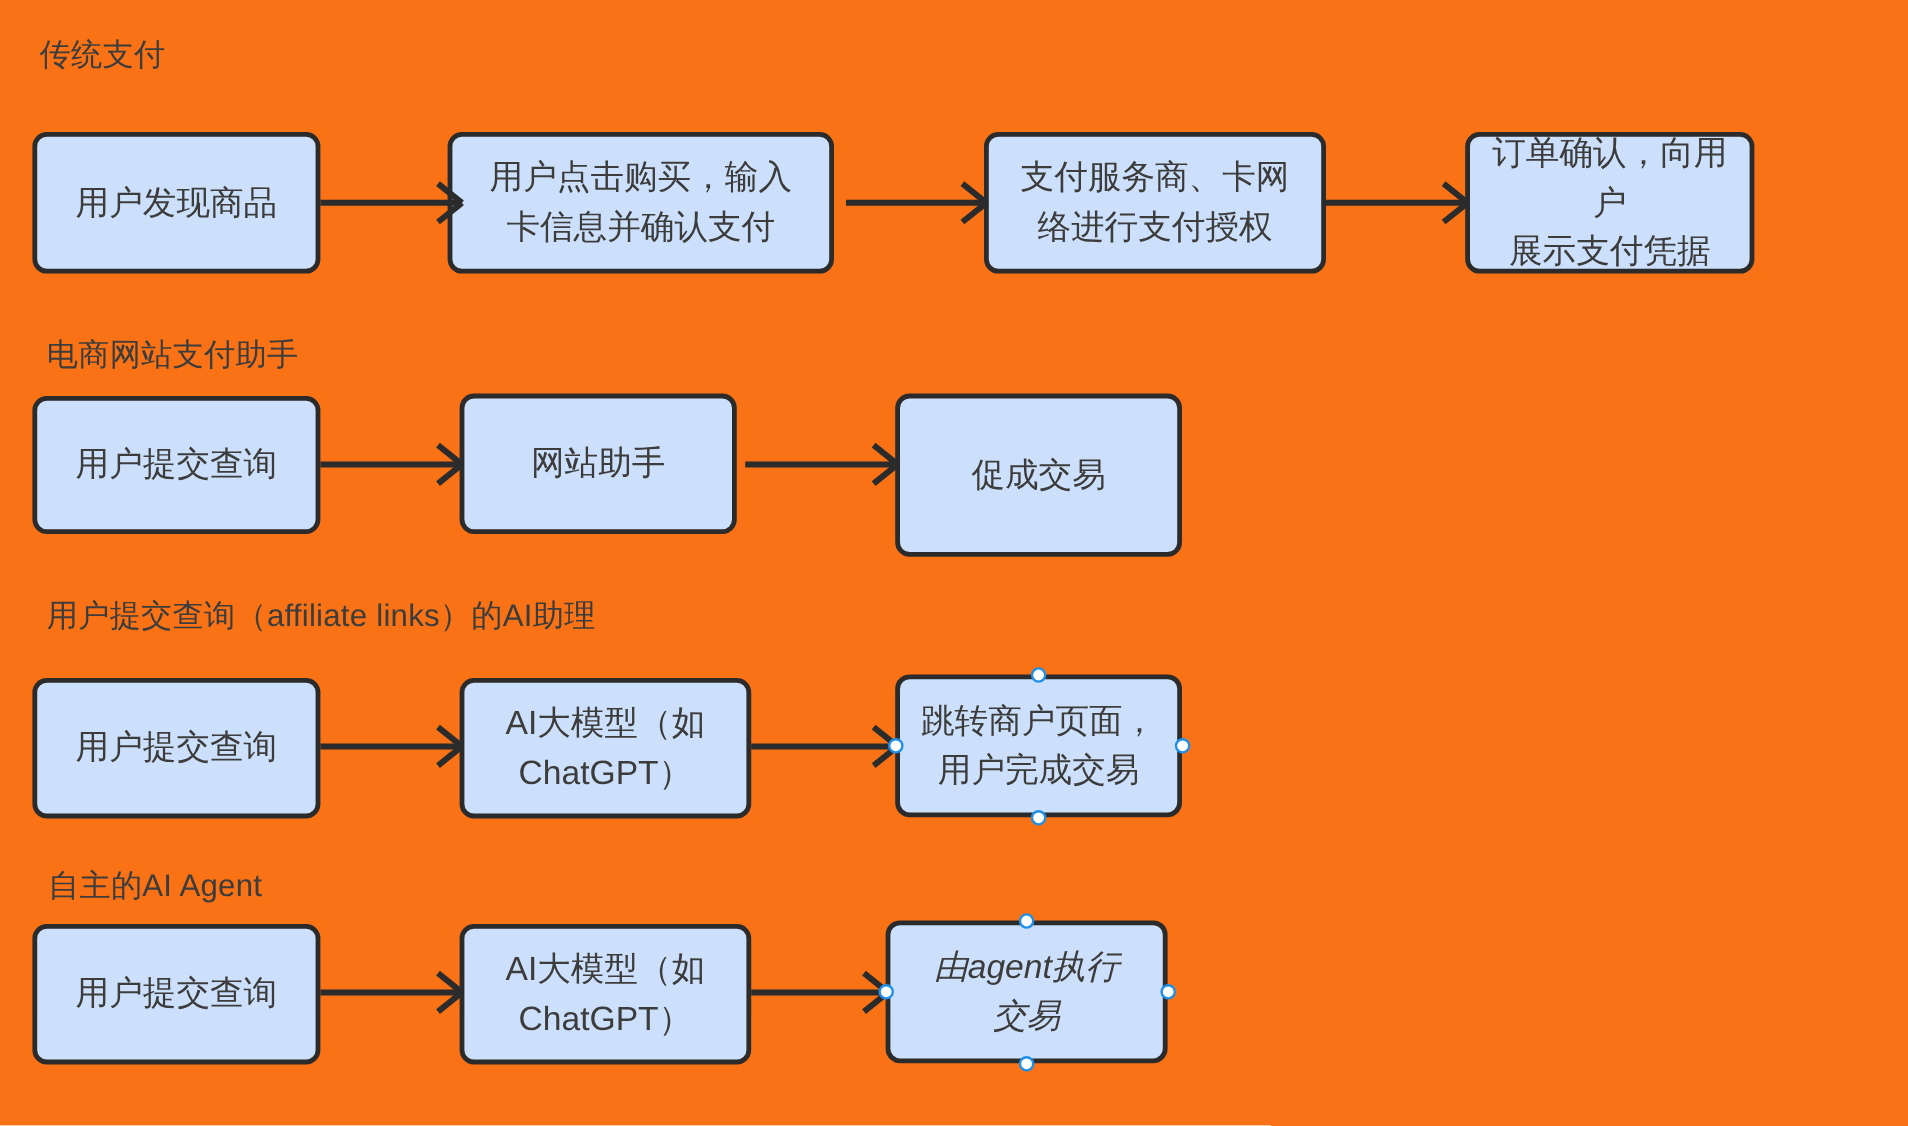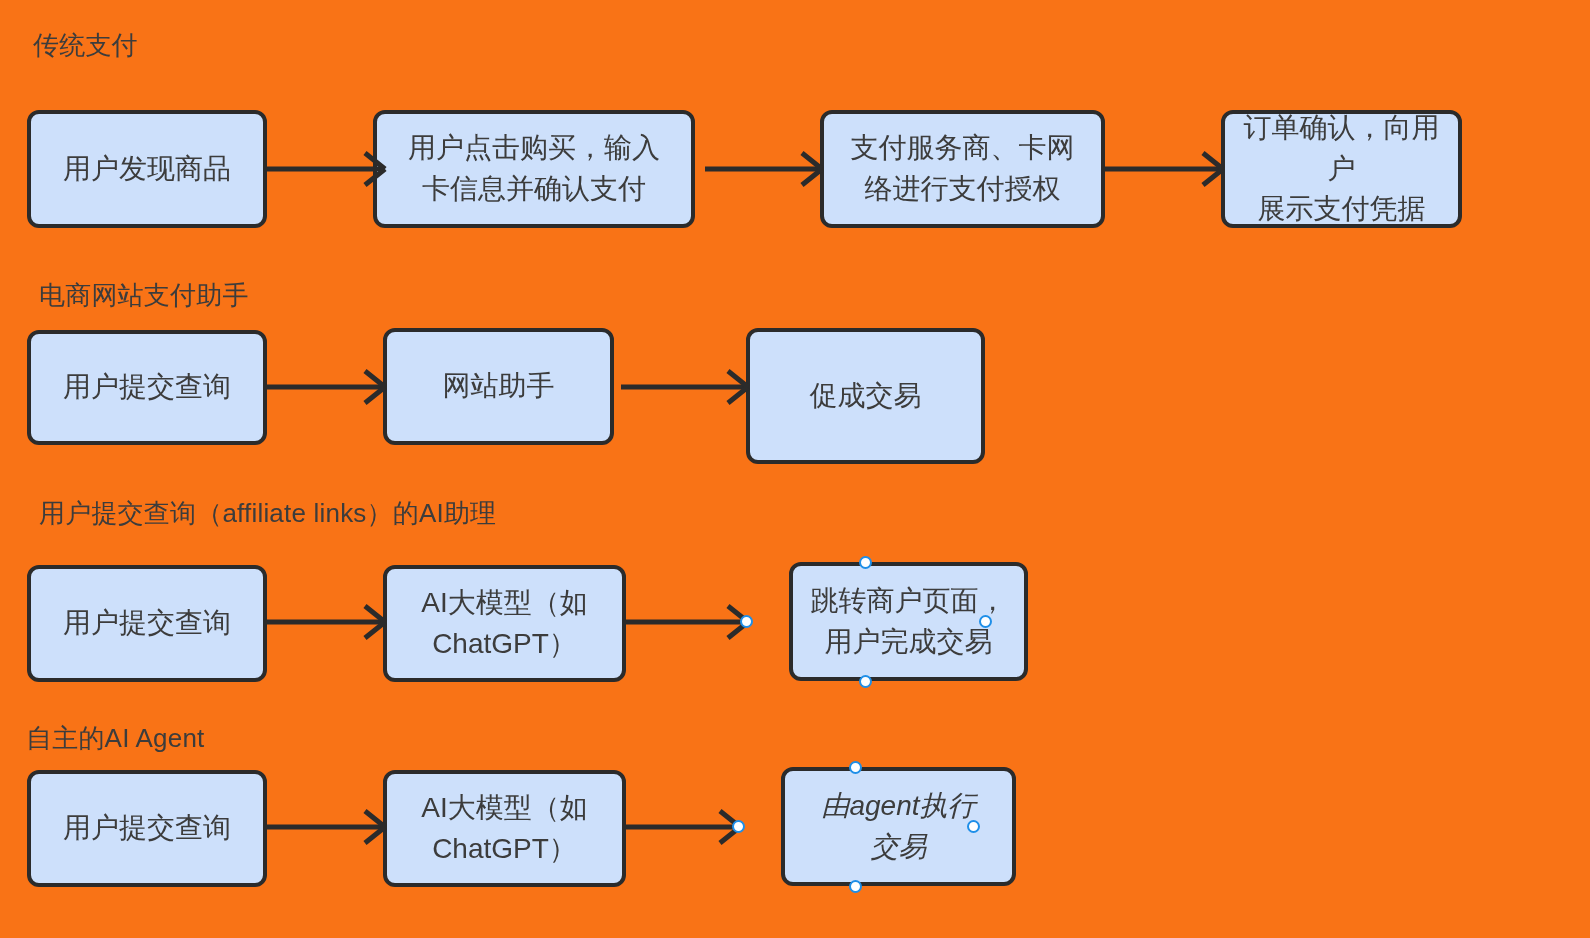--- a/index.html
+++ b/index.html
@@ -36,21 +36,20 @@
     justify-content: center;
     text-align: center;
     color: #3c3c3c;
     font-size: 28px;
     line-height: 1.45;
     padding: 4px 10px;
     white-space: pre-line;
   }
   .node.selected {
     border-color: #2b2b2b;
-    margin-left: 43px;
   }
   .handle {
     position: absolute;
     width: 13px;
     height: 13px;
     box-sizing: border-box;
     border-radius: 50%;
     background: #ffffff;
     border: 2.5px solid #1f8fe8;
     z-index: 40;
@@ -135,21 +134,21 @@
       <div class="row-label" style="left: 39px; top: 498px;">用户提交查询（affiliate links）的AI助理</div>
       <div class="node" style="left: 27px; top: 565px; width: 240px; height: 117px;">用户提交查询</div>
       <div class="node" style="left: 383px; top: 565px; width: 243px; height: 117px;">AI大模型（如
 ChatGPT）</div>
       <div class="node selected" style="left: 746px; top: 562px; width: 239px; height: 119px;">跳转商户页面，
 用户完成交易</div>
       <div class="handle" style="left: 859px; top: 555.5px;"></div>
       <div class="handle" style="left: 739.5px; top: 615px;"></div>
       <div class="handle" style="left: 978.5px; top: 615px;"></div>
       <div class="handle" style="left: 859px; top: 674.5px;"></div>
-      <div class="row-label" style="left: 26px; top: 723px;">自主的AI Agent</div>
+      <div class="row-label" style="left: 40px; top: 723px;">自主的AI Agent</div>
       <div class="node" style="left: 27px; top: 770px; width: 240px; height: 117px;">用户提交查询</div>
       <div class="node" style="left: 383px; top: 770px; width: 243px; height: 117px;">AI大模型（如
 ChatGPT）</div>
       <div class="node selected" style="left: 738px; top: 767px; width: 235px; height: 119px; font-style: italic;">由agent执行
 交易</div>
       <div class="handle" style="left: 849px; top: 760.5px;"></div>
       <div class="handle" style="left: 731.5px; top: 820px;"></div>
       <div class="handle" style="left: 966.5px; top: 820px;"></div>
       <div class="handle" style="left: 849px; top: 879.5px;"></div>
     </div>

